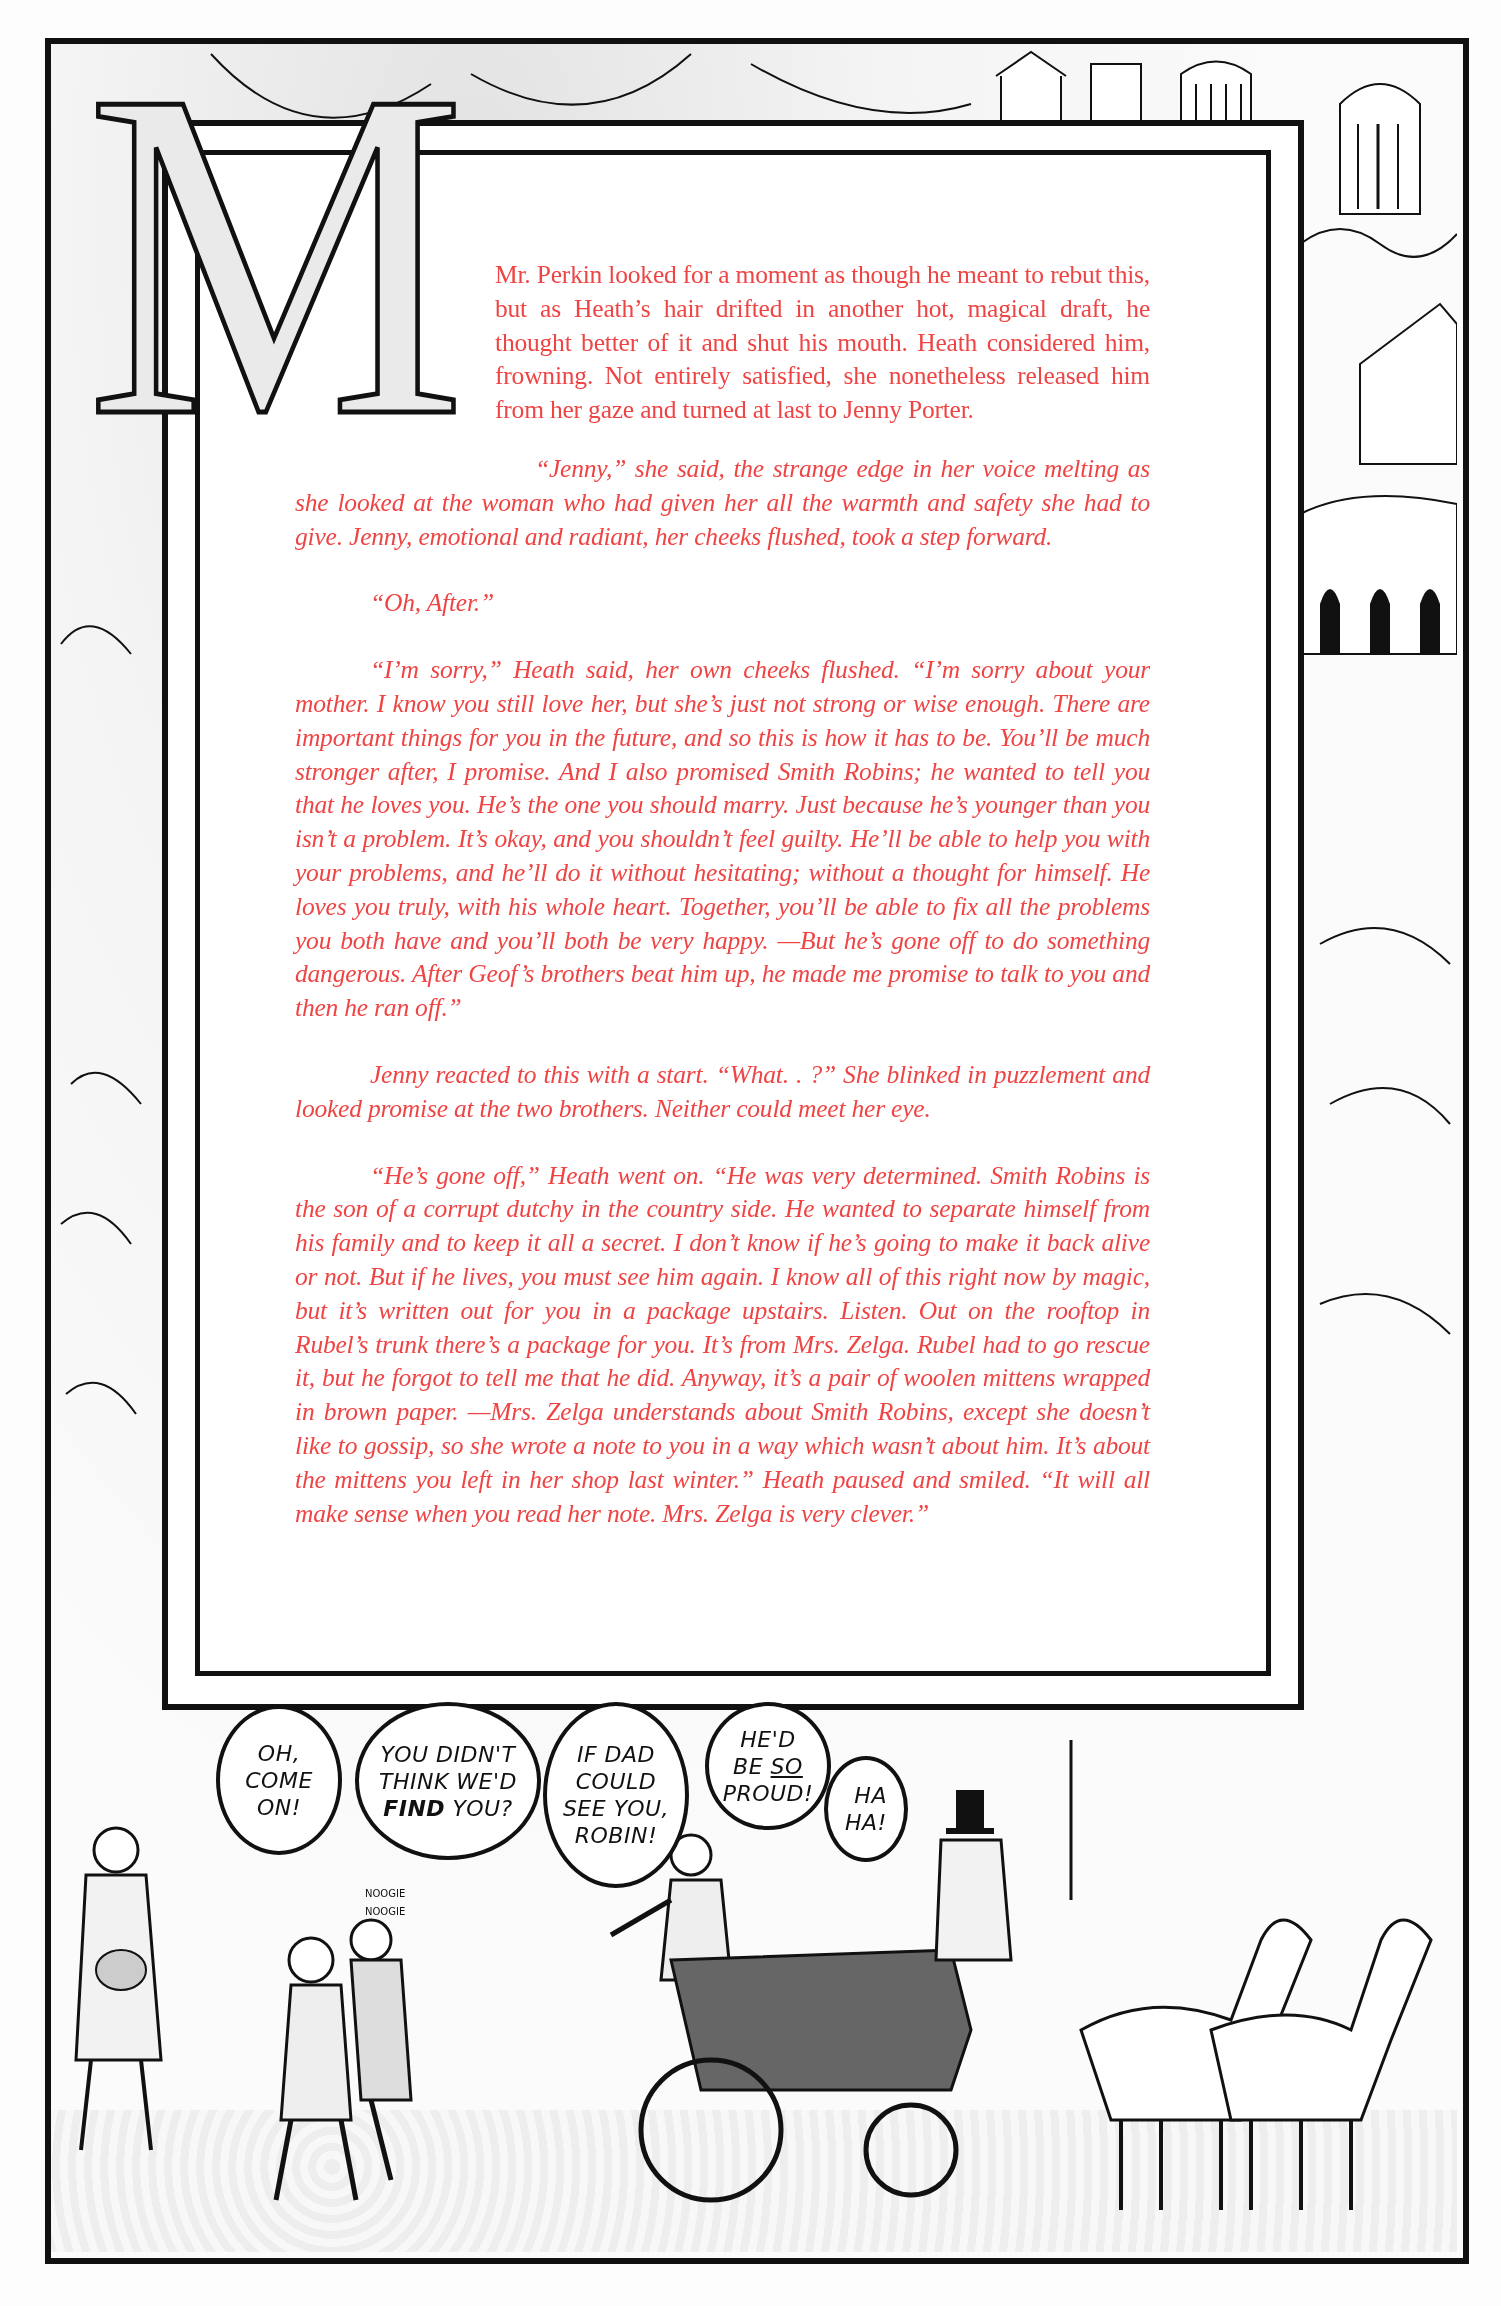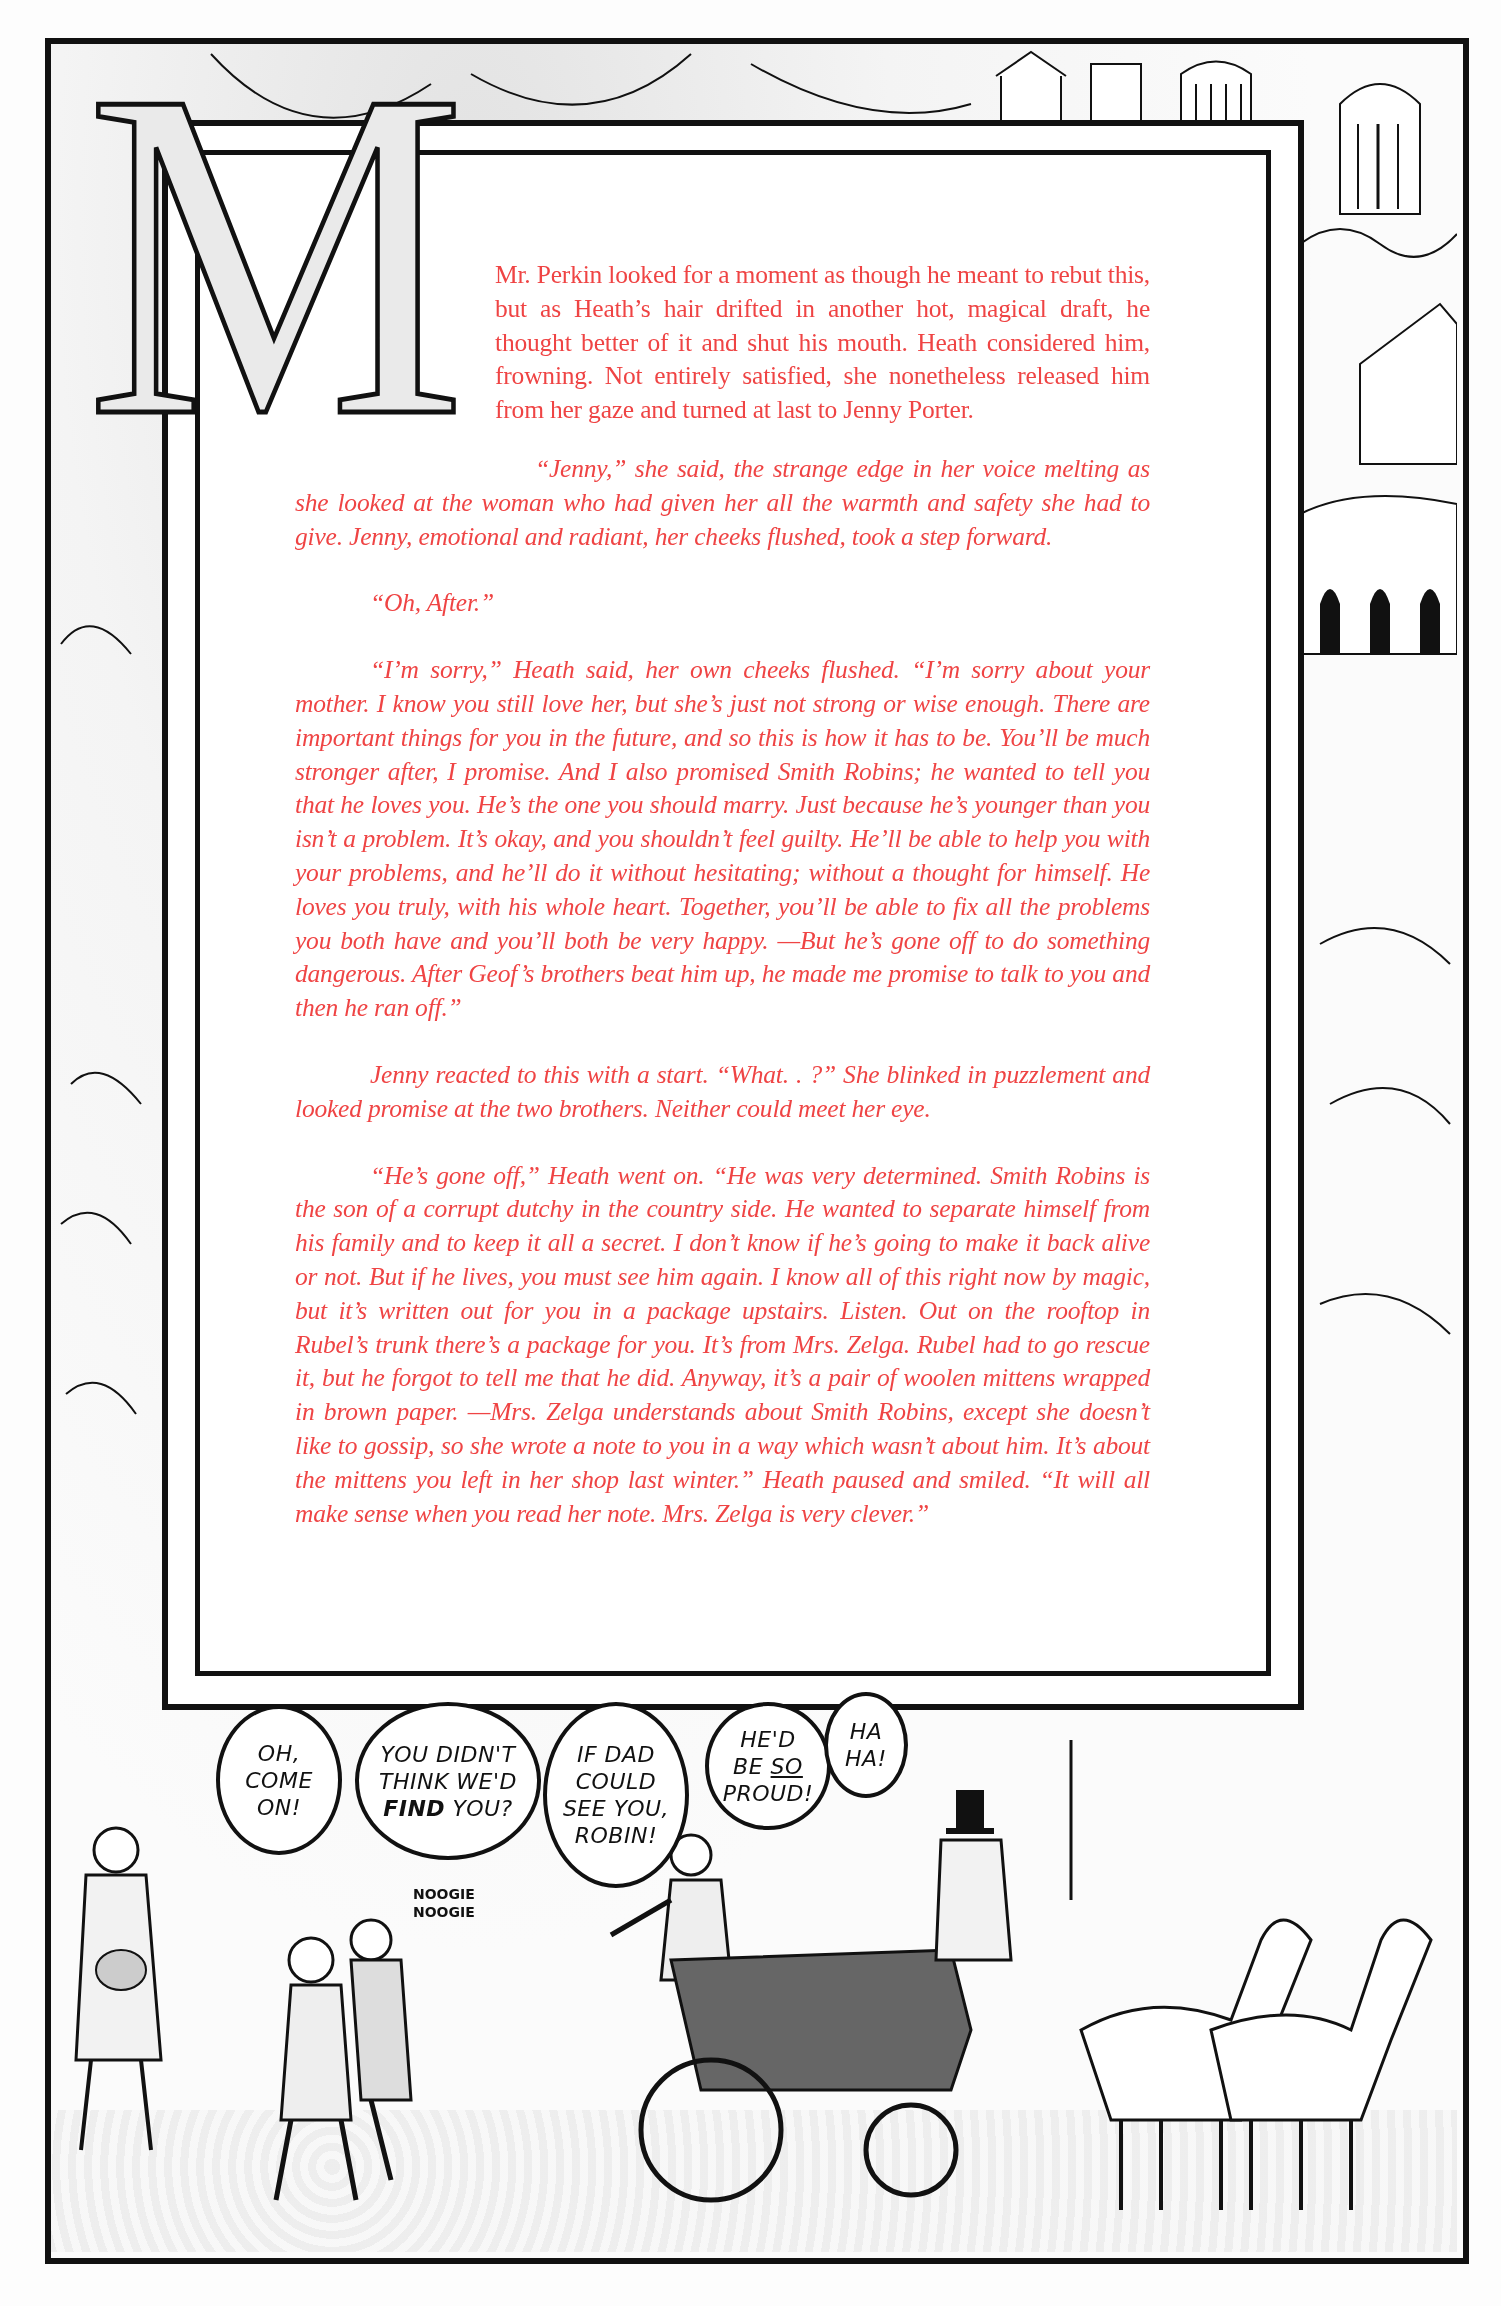--- a/index.html
+++ b/index.html
@@ -17,21 +17,21 @@
   .text { position:absolute; font-size:25.5px; line-height:33.8px; text-align:justify; color:#ef4444; letter-spacing:-0.2px; }
   .text p { margin:0 0 33px 0; }
   .para-first { left:495px; top:258px; width:655px; }
   .body { left:295px; top:452px; width:855px;font-style:italic; }
   .indent { text-indent:75px; }
   .ind-big { text-indent:240px; }
   .panel { position:absolute; left:51px; top:1700px; width:1406px; height:552px; }
   .bubble { position:absolute; background:#fff; border:4px solid #111; border-radius:50%; font-family:"DejaVu Sans", sans-serif; font-style:oblique; font-size:22px; line-height:27px; text-align:center; display:flex; align-items:center; justify-content:center; color:#111; letter-spacing:0.5px; }
   .bubble span { display:block; white-space:pre-line; }
   .bold { font-weight:bold; }
-  .sfx { position:absolute; font-family:"DejaVu Sans", sans-serif; font-size:14px; font-weight:bold; line-height:18px; white-space:pre-line;margin-left:48px; }
+  .sfx { position:absolute; font-family:"DejaVu Sans", sans-serif; font-size:10px; font-weight:normal; line-height:18px; white-space:pre-line; }
   .ground { position:absolute; left:51px; top:2110px; width:1406px; height:142px; background:
     repeating-radial-gradient(circle at 20% 40%, #e8e8e8 0 8px, #f6f6f6 8px 16px); opacity:0.7; }
   svg { display:block; }
 </style>
 </head>
 <body>
 
 <div class="page">
   <div class="outer-border"></div>
 
@@ -135,19 +135,19 @@
     <span>IF DAD
 COULD
 SEE YOU,
 ROBIN!</span>
   </div>
   <div class="bubble" style="left:705px;top:1702px;width:118px;height:120px;">
     <span><span style="display:inline;margin-top:10px;">HE'D
 BE </span><u>SO</u><span style="display:inline;">
 PROUD!</span></span>
   </div>
-  <div class="bubble" style="left:824px;top:1692px;width:76px;height:98px;">
+  <div class="bubble" style="left:824px;top:1756px;width:76px;height:98px;text-align:right;">
     <span>HA
 HA!</span>
   </div>
   <div class="sfx" style="left:365px;top:1885px;">NOOGIE
 NOOGIE</div>
 </div>
 
 </body></html>

